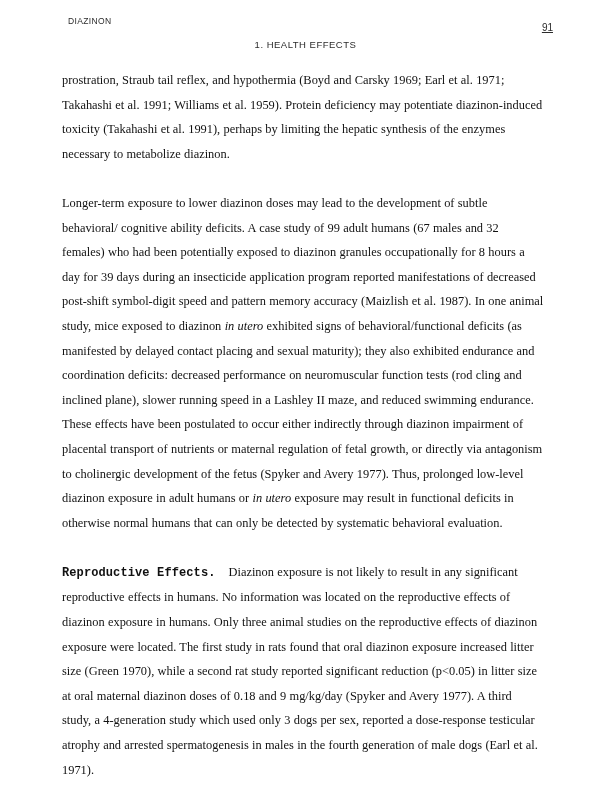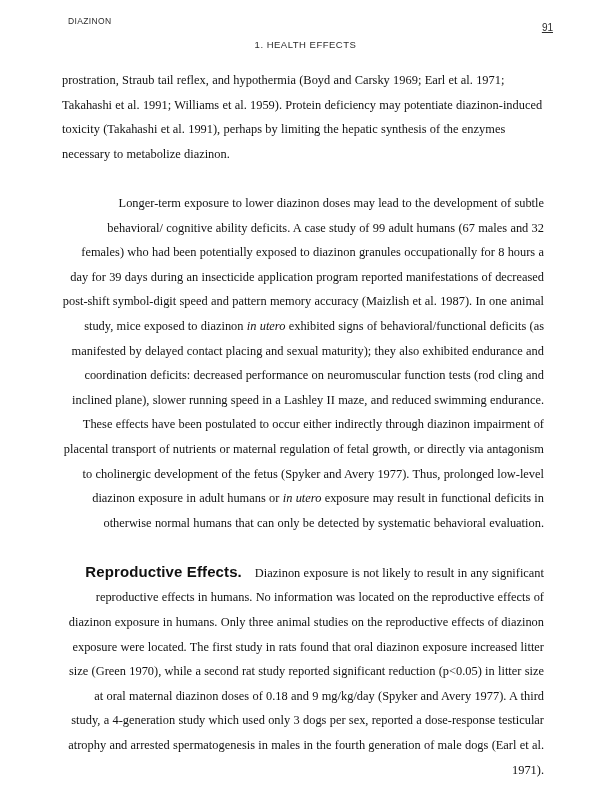--- a/index.html
+++ b/index.html
@@ -76,27 +76,26 @@
     margin: 0;
     font-family: "Liberation Serif", serif;
     font-size: 12.4px;
     line-height: 24.6px;
     text-align: left;
     color: #111111;
     word-spacing: 0.2px;
   }
   p.para + p.para {
     margin-top: 24.6px;
-    text-align: right;
   }
 
   .heading-run {
-    font-family: Liberation Sans, sans-serif;
+    font-family: Liberation Mono, monospace;
     font-weight: bold;
-    font-size: 15px;
+    font-size: 12px;
     letter-spacing: 0.1px;
     margin-top: 14px;
   }
   .after-heading {
     display: inline-block;
     width: 13px;
   }
   .it {
     font-style: italic;
   }

